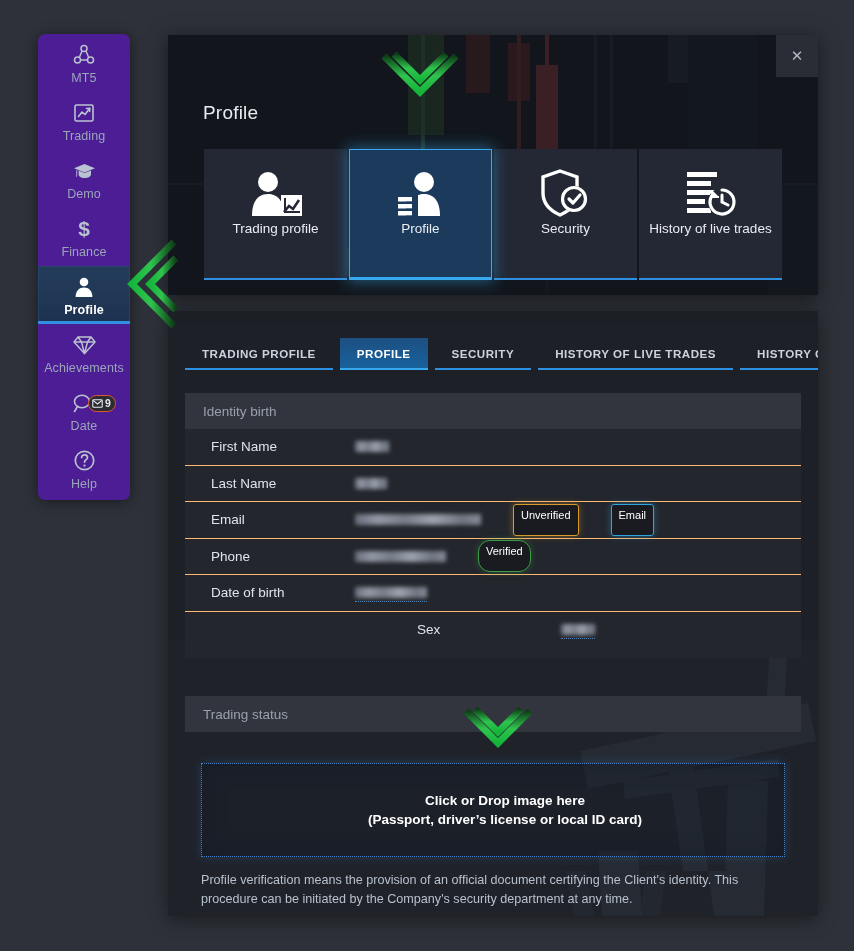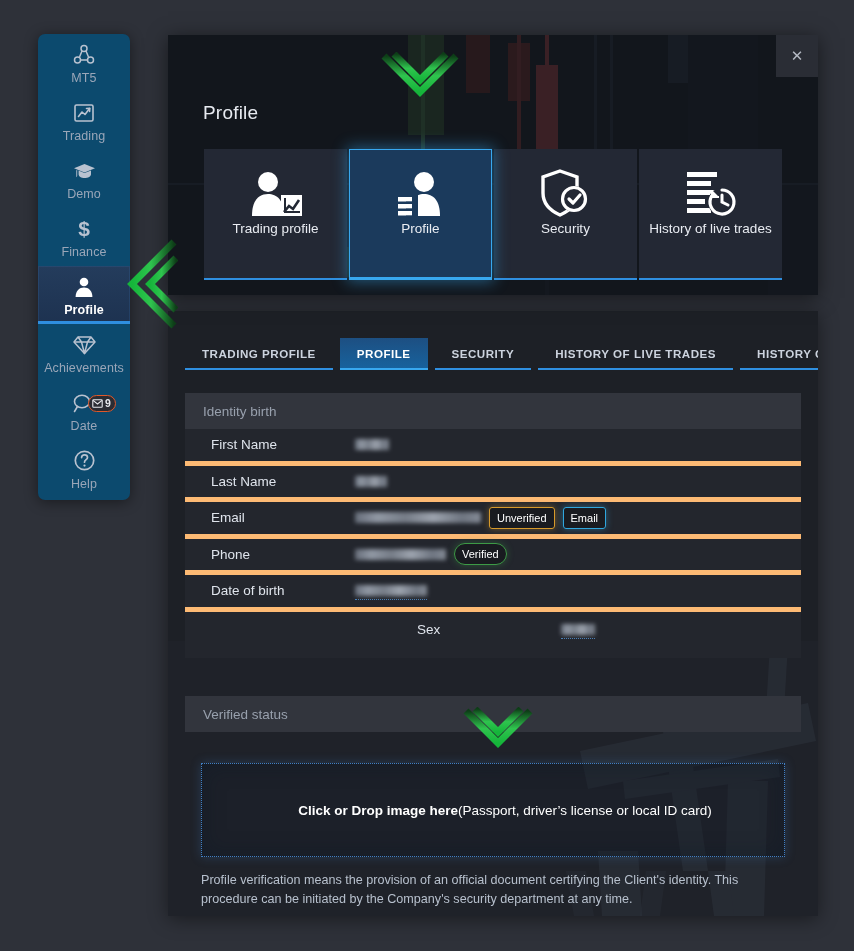--- a/index.html
+++ b/index.html
@@ -19,21 +19,21 @@
     background: #2e3139;
   }
 
   
   .sidebar {
     position: absolute;
     left: 38px;
     top: 34px;
     width: 92px;
     height: 466px;
-    background: #0c4a6e;
+    background: #4c1d95;
     border-radius: 7px;
     z-index: 30;
     box-shadow: 0 2px 14px rgba(0,0,0,0.45);
   }
 
   .nav-item {
     position: relative;
     width: 92px;
     height: 58px;
     display: flex;
@@ -253,21 +253,21 @@
     width: 616px;
     background: #23262d;
     z-index: 3;
     padding-bottom: 10px;
   }
   .frow {
     position: relative;
     height: 36.5px;
     display: flex;
     align-items: center;
-    border-bottom: 5px solid #fdba74;
+    border-bottom: 1px solid #fdba74;
   }
   .frow:last-child { border-bottom: none; justify-content: center; }
   .frow .fk {
     width: 170px;
     padding-left: 26px;
     font-size: 13.5px;
     color: #dfe4ec;
   }
   .frow .fv {
     position: relative;
@@ -288,59 +288,60 @@
     position: absolute;
     left: 0;
     bottom: -4px;
     height: 1px;
     border-bottom: 1px dotted #4b7fb5;
   }
 
   .pill {
     font-size: 11px;
     line-height: 1;
-    padding: 5px 7px 4px 7px;
+    padding: 5px 7px 14px 7px;
     border-radius: 3px;
     border: 1.4px solid #888;
     color: #fff;
     background: rgba(0,0,0,0.28);
     cursor: pointer;
     white-space: nowrap;
+    margin-left: 24px;
   }
   .pill.unverified { border-color: #d79a2b; box-shadow: 0 0 7px rgba(215,154,43,0.45); }
   .pill.resend    { border-color: #2fa6dd; box-shadow: 0 0 7px rgba(47,166,221,0.45); }
   .pill.verified  { border-color: #3d9a46; box-shadow: 0 0 7px rgba(61,154,70,0.40); border-radius: 12px; }
 
   
   .dropzone {
     position: absolute;
     left: 33px;
     top: 452px;
     width: 584px;
     height: 94px;
     border: 1.6px dotted #3f7fc4;
     display: flex;
-    flex-direction: row;
+    flex-direction: column;
     align-items: center;
     justify-content: center;
     z-index: 4;
     cursor: pointer;
     box-shadow: 0 0 10px rgba(63,127,196,0.28), inset 0 0 22px rgba(10,22,38,0.35);
     background: rgba(22,30,42,0.30);
     padding-left: 24px;
   }
   .dropzone .dz1 {
     font-size: 13.5px;
     font-weight: bold;
     color: #ffffff;
     line-height: 19px;
   }
   .dropzone .dz2 {
     font-size: 13.5px;
-    font-weight: normal;
+    font-weight: bold;
     color: #ffffff;
     line-height: 19px;
   }
 
   .note {
     position: absolute;
     left: 33px;
     top: 560px;
     width: 570px;
     font-size: 12.6px;
@@ -526,21 +527,21 @@
       <div class="frow">
         <div class="fk">Sex</div>
         <div class="fv" style="position:relative">
           <div class="redact" style="width:34px"></div>
           <div class="dotted-line" style="width:34px"></div>
         </div>
       </div>
 
     </div>
 
-    <div class="section-head" id="sec-identity-status">Verified status</div>
+    <div class="section-head" id="sec-identity-status">Trading status</div>
 
     <div class="dropzone">
       <div class="dz1">Click or Drop image here</div>
       <div class="dz2">(Passport, driver’s license or local ID card)</div>
     </div>
 
     <div class="note">Profile verification means the provision of an official document certifying the Client's identity. This procedure can be initiated by the Company's security department at any time.</div>
 
   </div>
 

